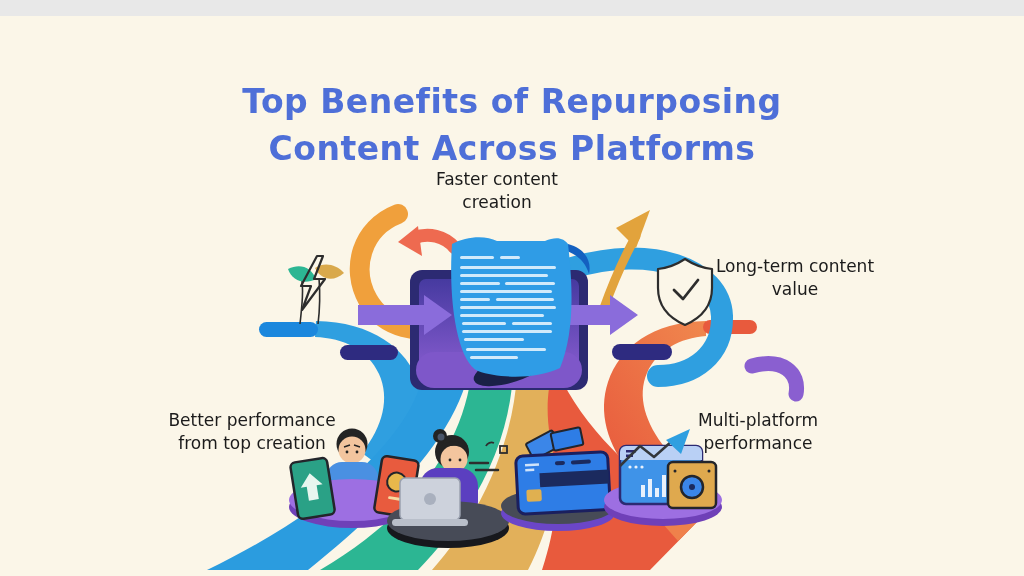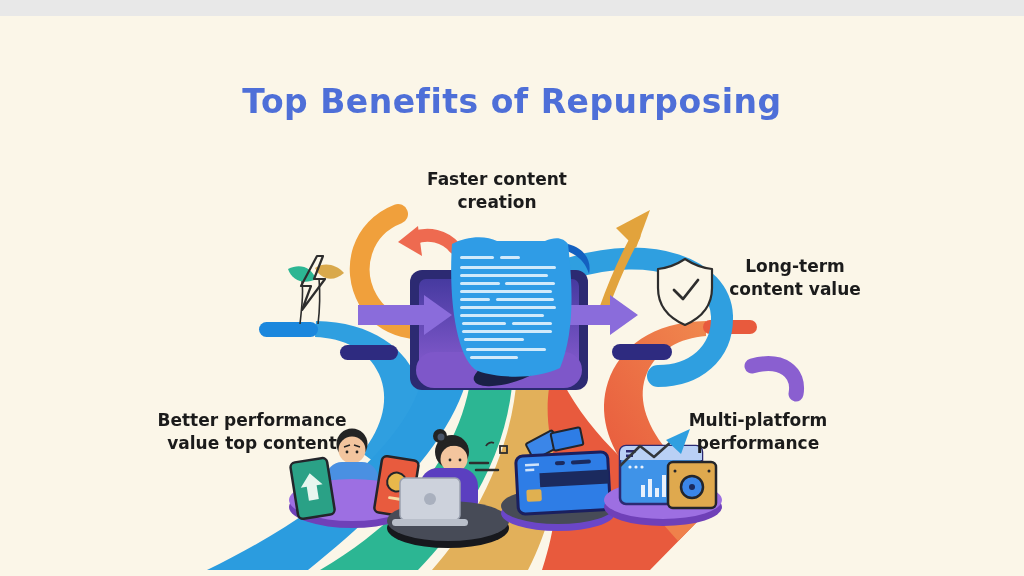--- a/index.html
+++ b/index.html
@@ -11,21 +11,21 @@
   }
   .stage svg{position:absolute;inset:0;}
   .title{
     position:absolute;top:40px;left:0;width:1024px;text-align:center;
     color:var(--title-text,#4E6FD8);font-weight:700;font-size:33px;line-height:47px;
     letter-spacing:.5px;
   }
   .title span{display:block;}
   .label{
     position:absolute;text-align:center;color:var(--label-text,#1B1B1B);
-    font-weight:700;font-size:17px;line-height:23px;
+    font-weight:400;font-size:17px;line-height:23px;
   }
   .label-faster{top:152px;left:407px;width:180px;}
   .label-brand{top:261px;left:151px;width:150px;}
   .label-longterm{top:239px;left:713px;width:164px;text-align:center;}
   .label-performance{top:393px;left:152px;width:200px;}
   .label-visibility{top:393px;left:678px;width:160px;}
 </style>
 </head>
 <body>
 
@@ -206,19 +206,20 @@
       </g>
       <g>
         <path d="M620,450 L640,430 L654,441 L672,425" fill="none" stroke="#33363B" stroke-width="2.5" stroke-linejoin="round"></path>
         <polygon points="666,424 690,413 681,438" style="fill:var(--ribbon-blue,#2F9FE0)"></polygon>
       </g>
     </g>
   </svg>
 
   <h1 class="title">
     <span>Top Benefits of Repurposing</span>
+    <span>Content Across Platforms</span>
   </h1>
 
   <div class="label label-faster">Faster content creation</div>
   <div class="label label-longterm">Long-term content value</div>
-  <div class="label label-performance">Better performance value top content</div>
+  <div class="label label-performance">Better performance from top creation</div>
   <div class="label label-visibility">Multi-platform performance</div>
 </div>
 
 </body></html>

